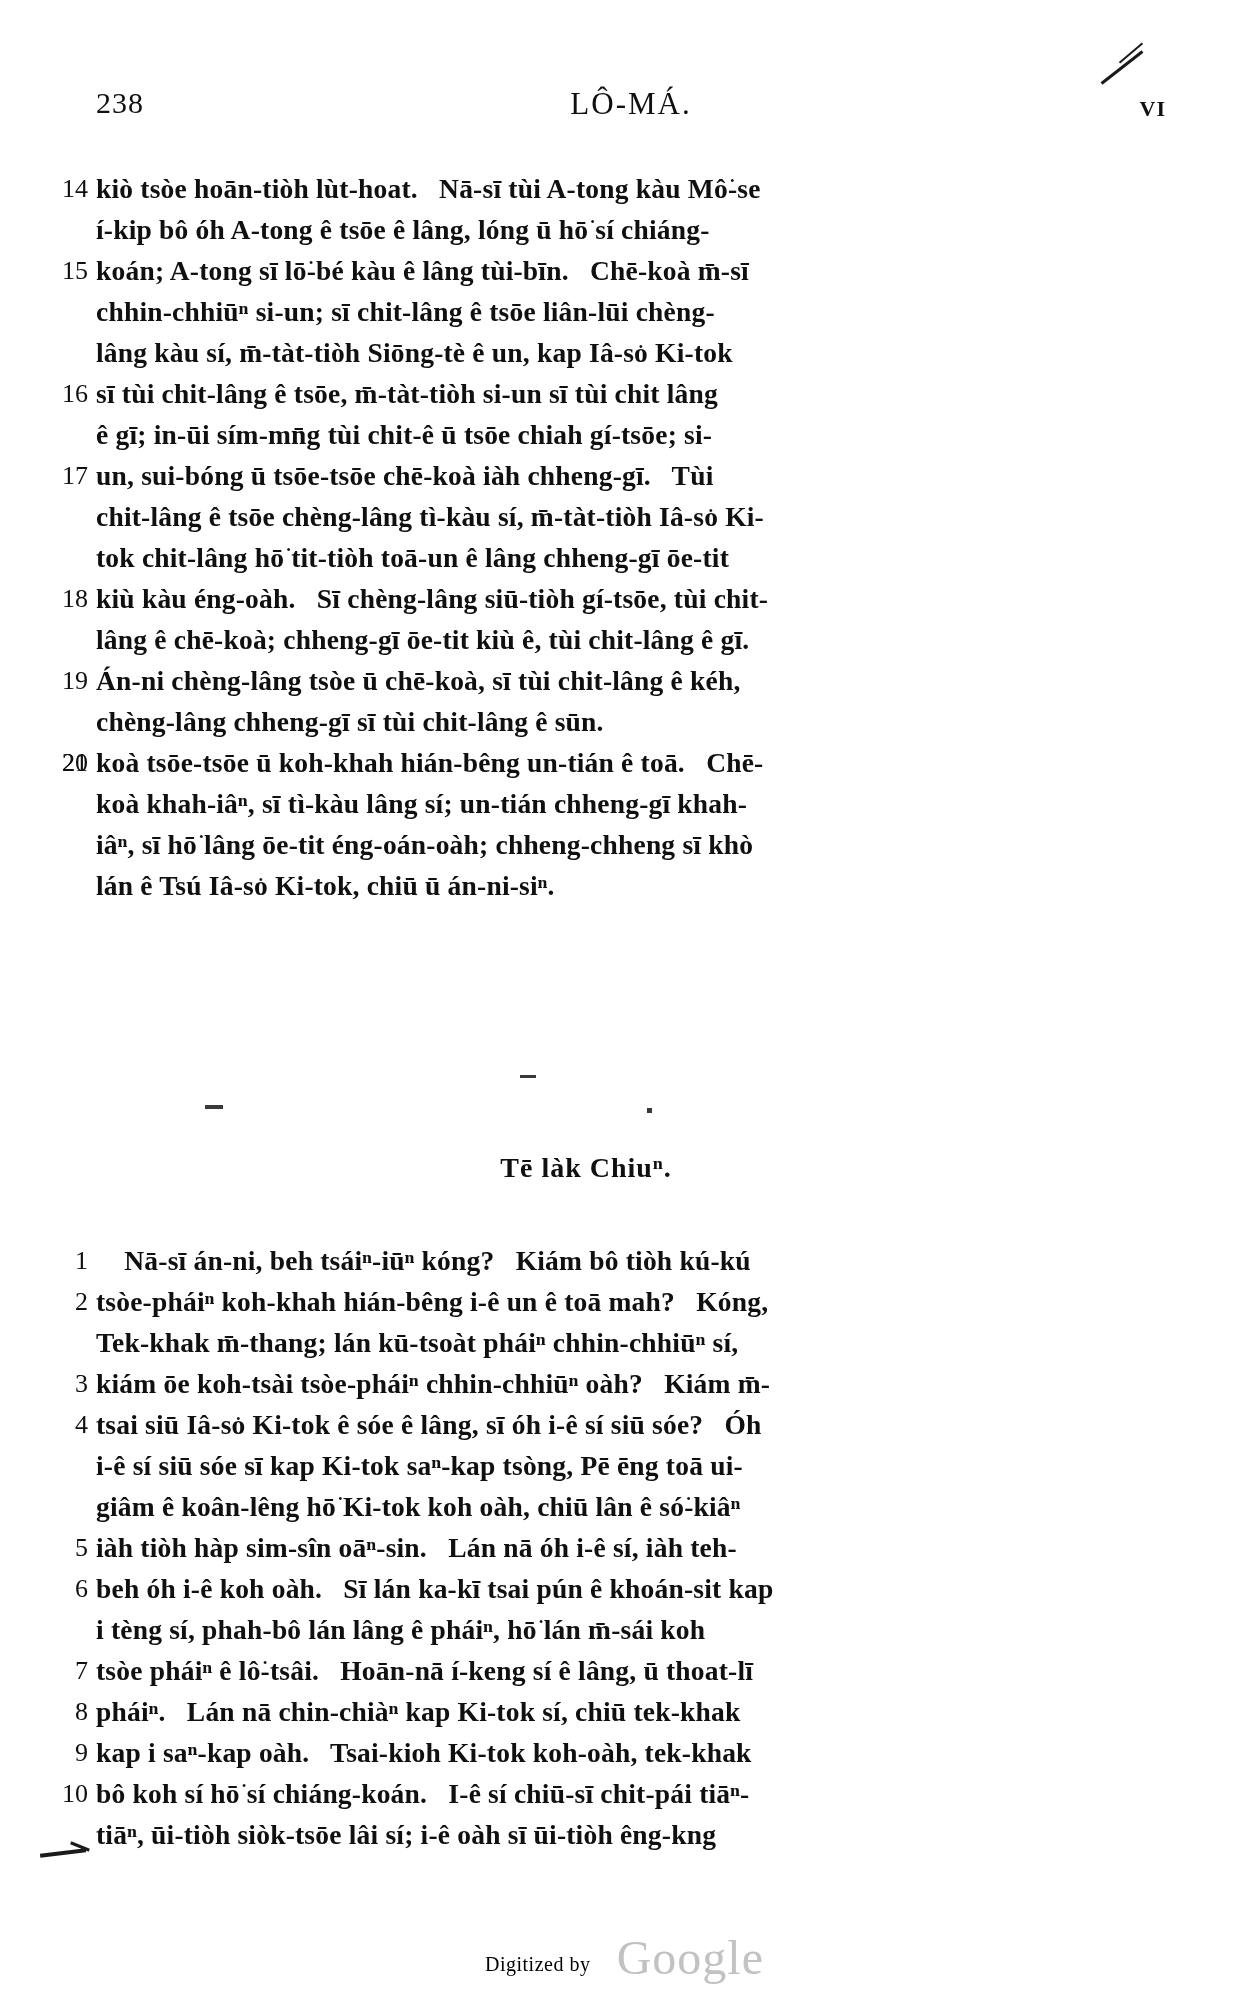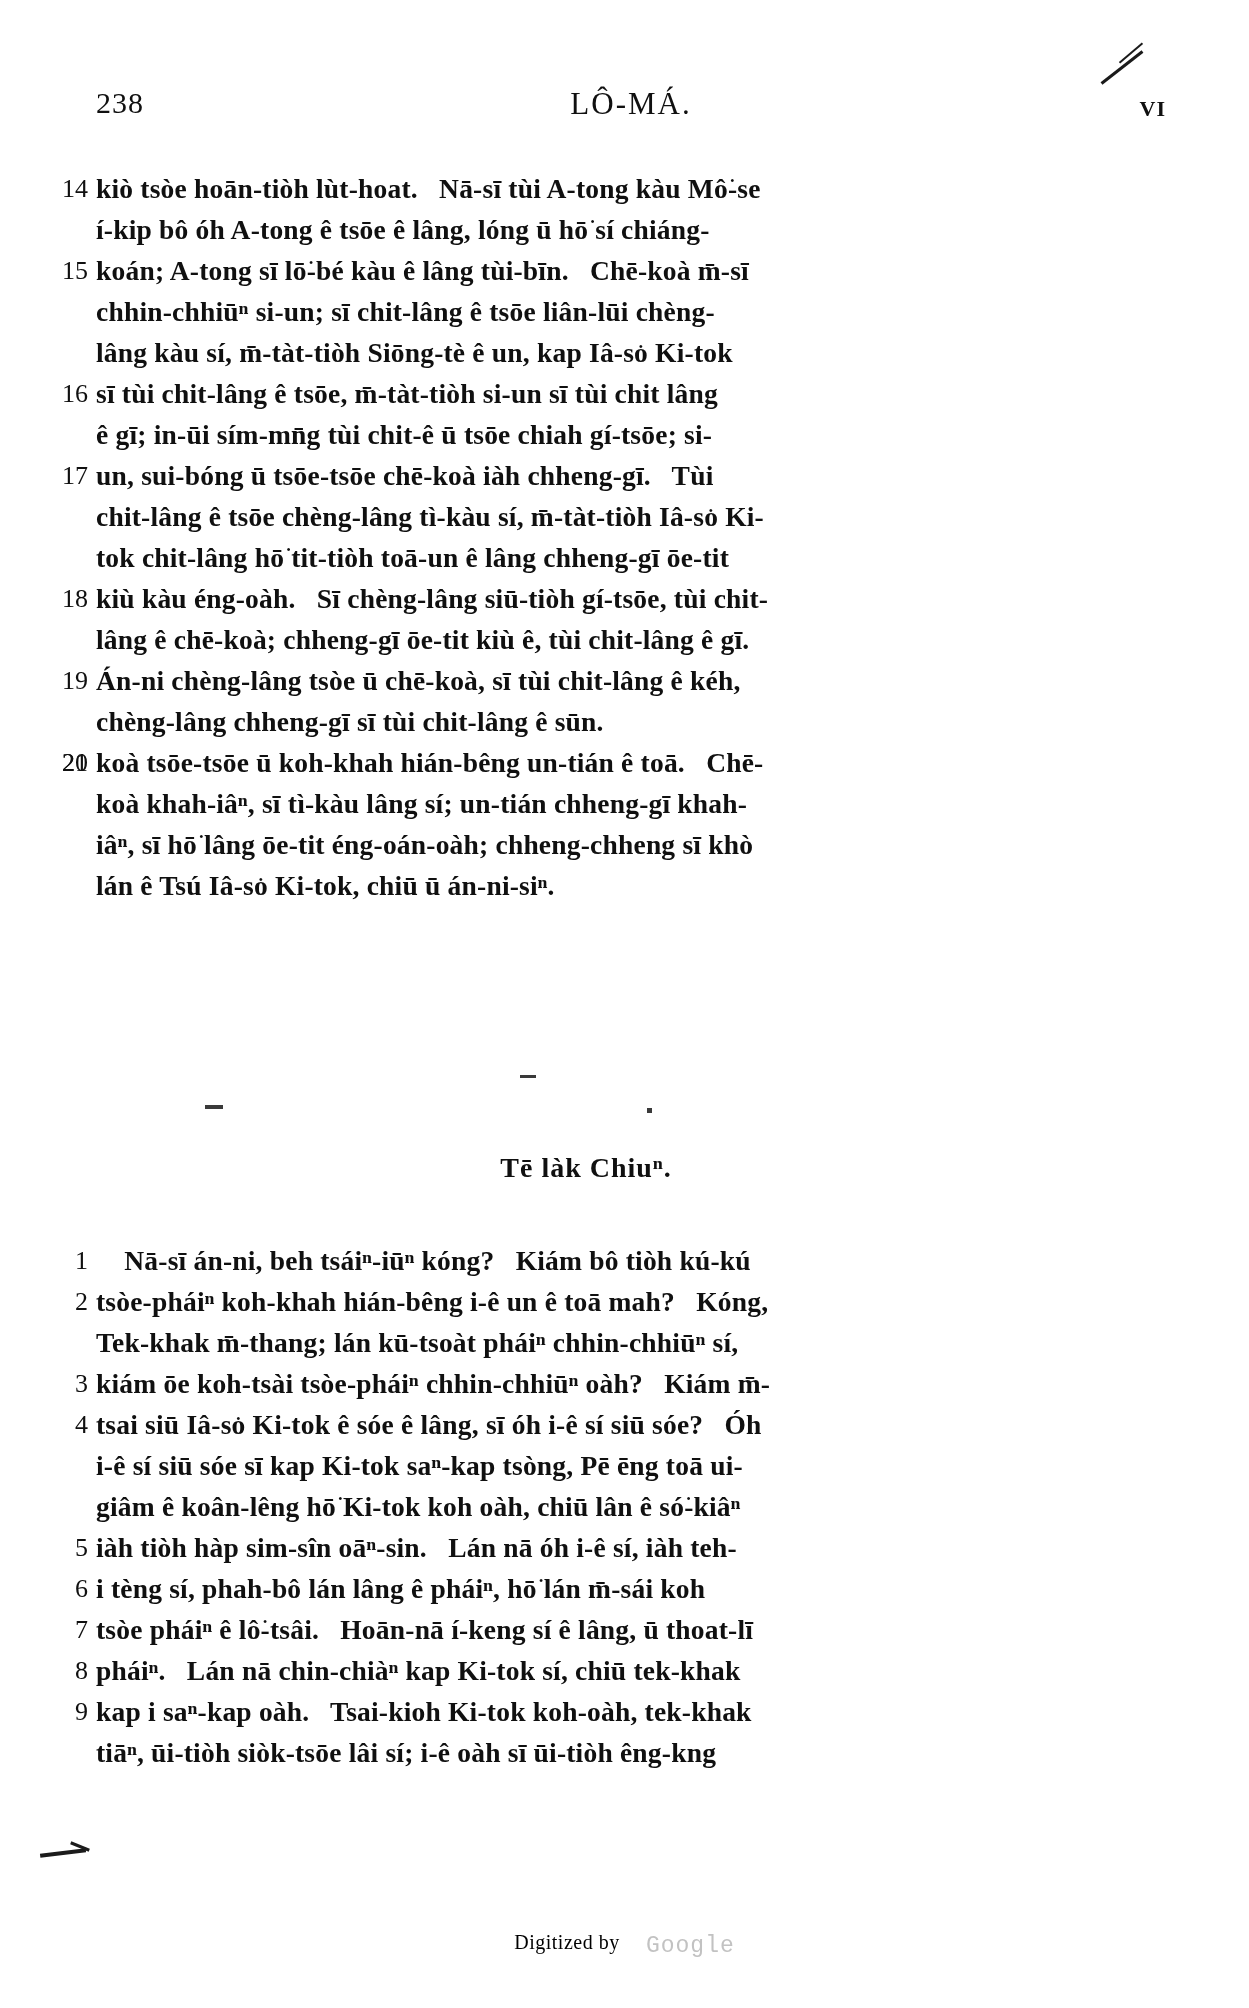--- a/index.html
+++ b/index.html
@@ -146,25 +146,24 @@
     color: #b9b9b9;
     font-family: "Liberation Serif", serif;
   }
   .footer .digit {
     font-size: 20px;
     color: #000000;
     vertical-align: 3px;
     letter-spacing: 0.5px;
   }
   .footer .goog {
-    font-size: 23px;
+    font-size: 48px;
     color: #c2c2c2;
     letter-spacing: 1px;
     margin-left: 20px;
-    font-family: Liberation Mono, monospace;
   }
 </style>
 </head>
 <body>
 
 <div class="page">
 
   <div class="header">
     <div class="running-title">LÔ-MÁ.</div>
     <div class="folio">238</div>
@@ -204,25 +203,26 @@
 
   <div class="col" id="block2" style="top:1240px;">
       <div class="textline"><span class="vnum">1</span><span class="bld">    Nā-sī án-ni, beh tsáiⁿ-iūⁿ kóng?   Kiám bô tiòh kú-kú</span></div>
       <div class="textline"><span class="vnum">2</span><span class="bld">tsòe-pháiⁿ koh-khah hián-bêng i-ê un ê toā mah?   Kóng,</span></div>
       <div class="textline"><span class="bld">Tek-khak m̄-thang; lán kū-tsoàt pháiⁿ chhin-chhiūⁿ sí,</span></div>
       <div class="textline"><span class="vnum">3</span><span class="bld">kiám ōe koh-tsài tsòe-pháiⁿ chhin-chhiūⁿ oàh?   Kiám m̄-</span></div>
       <div class="textline"><span class="vnum">4</span><span class="bld">tsai siū Iâ-so͘ Ki-tok ê sóe ê lâng, sī óh i-ê sí siū sóe?   Óh</span></div>
       <div class="textline"><span class="bld">i-ê sí siū sóe sī kap Ki-tok saⁿ-kap tsòng, Pē ēng toā ui-</span></div>
       <div class="textline"><span class="bld">giâm ê koân-lêng hō͘ Ki-tok koh oàh, chiū lân ê só͘-kiâⁿ</span></div>
       <div class="textline"><span class="vnum">5</span><span class="bld">iàh tiòh hàp sim-sîn oāⁿ-sin.   Lán nā óh i-ê sí, iàh teh-</span></div>
-      <div class="textline"><span class="vnum">6</span></div>
+      <div class="textline"><span class="vnum">6</span><span class="bld">beh óh i-ê koh oàh.   Sī lán ka-kī tsai pún ê khoán-sit kap</span></div>
       <div class="textline"><span class="bld">i tèng sí, phah-bô lán lâng ê pháiⁿ, hō͘ lán m̄-sái koh</span></div>
       <div class="textline"><span class="vnum">7</span><span class="bld">tsòe pháiⁿ ê lô͘-tsâi.   Hoān-nā í-keng sí ê lâng, ū thoat-lī</span></div>
       <div class="textline"><span class="vnum">8</span><span class="bld">pháiⁿ.   Lán nā chin-chiàⁿ kap Ki-tok sí, chiū tek-khak</span></div>
       <div class="textline"><span class="vnum">9</span><span class="bld">kap i saⁿ-kap oàh.   Tsai-kioh Ki-tok koh-oàh, tek-khak</span></div>
+      <div class="textline"><span class="vnum">10</span><span class="bld">bô koh sí hō͘ sí chiáng-koán.   I-ê sí chiū-sī chit-pái tiāⁿ-</span></div>
       <div class="textline"><span class="bld">tiāⁿ, ūi-tiòh siòk-tsōe lâi sí; i-ê oàh sī ūi-tiòh êng-kng</span></div>
     </div>
 
   <div class="speck" style="left:520px; top:1075px; width:16px; height:3px;"></div>
   <div class="speck" style="left:205px; top:1105px; width:18px; height:4px;"></div>
   <div class="speck" style="left:647px; top:1108px; width:5px; height:5px;"></div>
   <div class="swoosh">
     <span class="a"></span>
       <span class="b"></span>
   </div>

